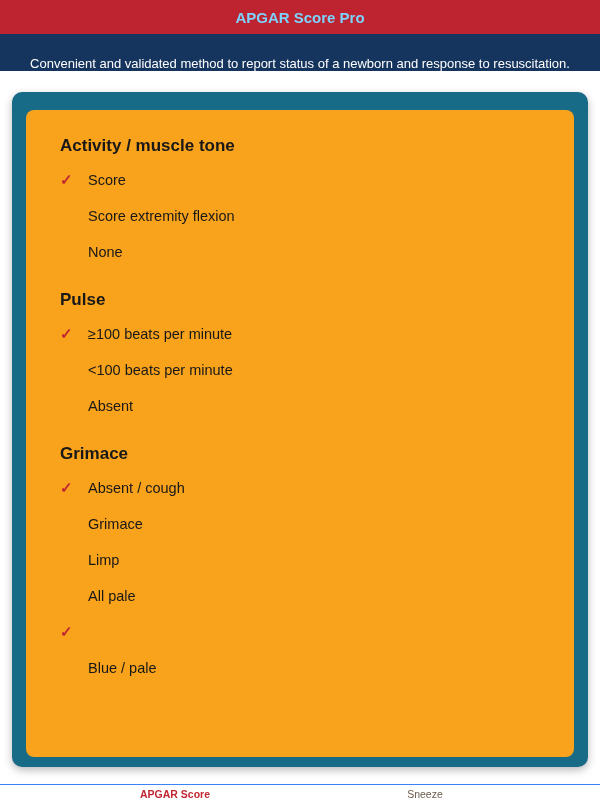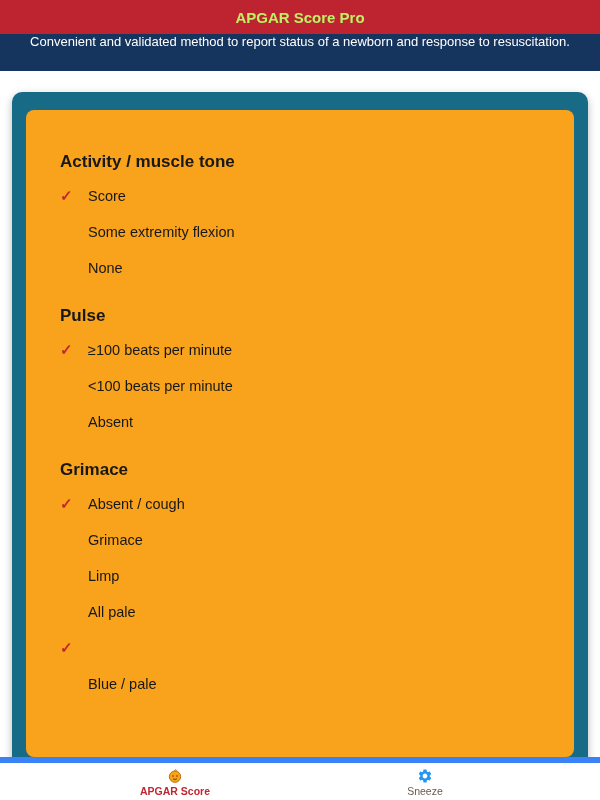--- a/index.html
+++ b/index.html
@@ -8,31 +8,31 @@
     font-family:"Liberation Sans", sans-serif;
     background:#ffffff;
     position:relative;
     overflow:hidden;
   }
 
   
   .appbar {
     height:34px;
     background:#be2330;
-    color:#bef264;
+    color:#7dd3fc;
     display:flex; align-items:center; justify-content:center;
     font-size:15px; font-weight:700;
   }
 
   
   .banner {
     height:37px;
     background:#16355e;
     color:#ffffff;
-    display:flex; align-items:flex-start; justify-content:center;
+    display:flex; align-items:flex-end; justify-content:center;
     font-size:13px;
     padding:0 10px;
     text-align:center;
   }
 
   
   .panel {
     margin:21px 12px 0;
     height:675px;
     background:#176b87;
@@ -40,21 +40,21 @@
     padding:18px 14px 10px;
     box-shadow:0 3px 8px rgba(0,0,0,0.28);
   }
 
   
   .card {
     width:100%; height:100%;
     background:#f9a21b;
     border-radius:8px;
     overflow:hidden;
-    padding-top:28px;
+    padding-top:12px;
   }
 
   .section { margin-bottom:0; }
   .section-title {
     padding-left:34px;
     margin:20px 0 6px;
     font-size:17px;
     font-weight:700;
     color:#181818;
   }
@@ -73,23 +73,23 @@
     flex:0 0 28px;
     color:#c22532;
     font-size:15px;
     font-weight:700;
   }
 
   
   .tabbar {
     position:absolute;
     left:0; bottom:0;
-    width:600px; height:43px;
+    width:600px; height:16px;
     background:#ffffff;
-    border-top:6px solid #3b82f6;
+    border-top:1px solid #3b82f6;
     display:flex;
     align-items:stretch;
     justify-content:center;
     gap:80px;
   }
   .tab {
     width:170px;
     display:flex; flex-direction:column;
     align-items:center; justify-content:center;
     gap:1px;
@@ -116,21 +116,21 @@
   <div class="card">
 
     <section class="section">
       <h2 class="section-title">Activity / muscle tone</h2>
       <div class="option">
         <span class="check">✓</span>
         <span class="option-label">Score</span>
       </div>
       <div class="option">
         <span class="check"></span>
-        <span class="option-label">Some extremity flexion</span>
+        <span class="option-label">Score extremity flexion</span>
       </div>
       <div class="option">
         <span class="check"></span>
         <span class="option-label">None</span>
       </div>
     </section>
 
     <section class="section">
       <h2 class="section-title">Pulse</h2>
       <div class="option">

